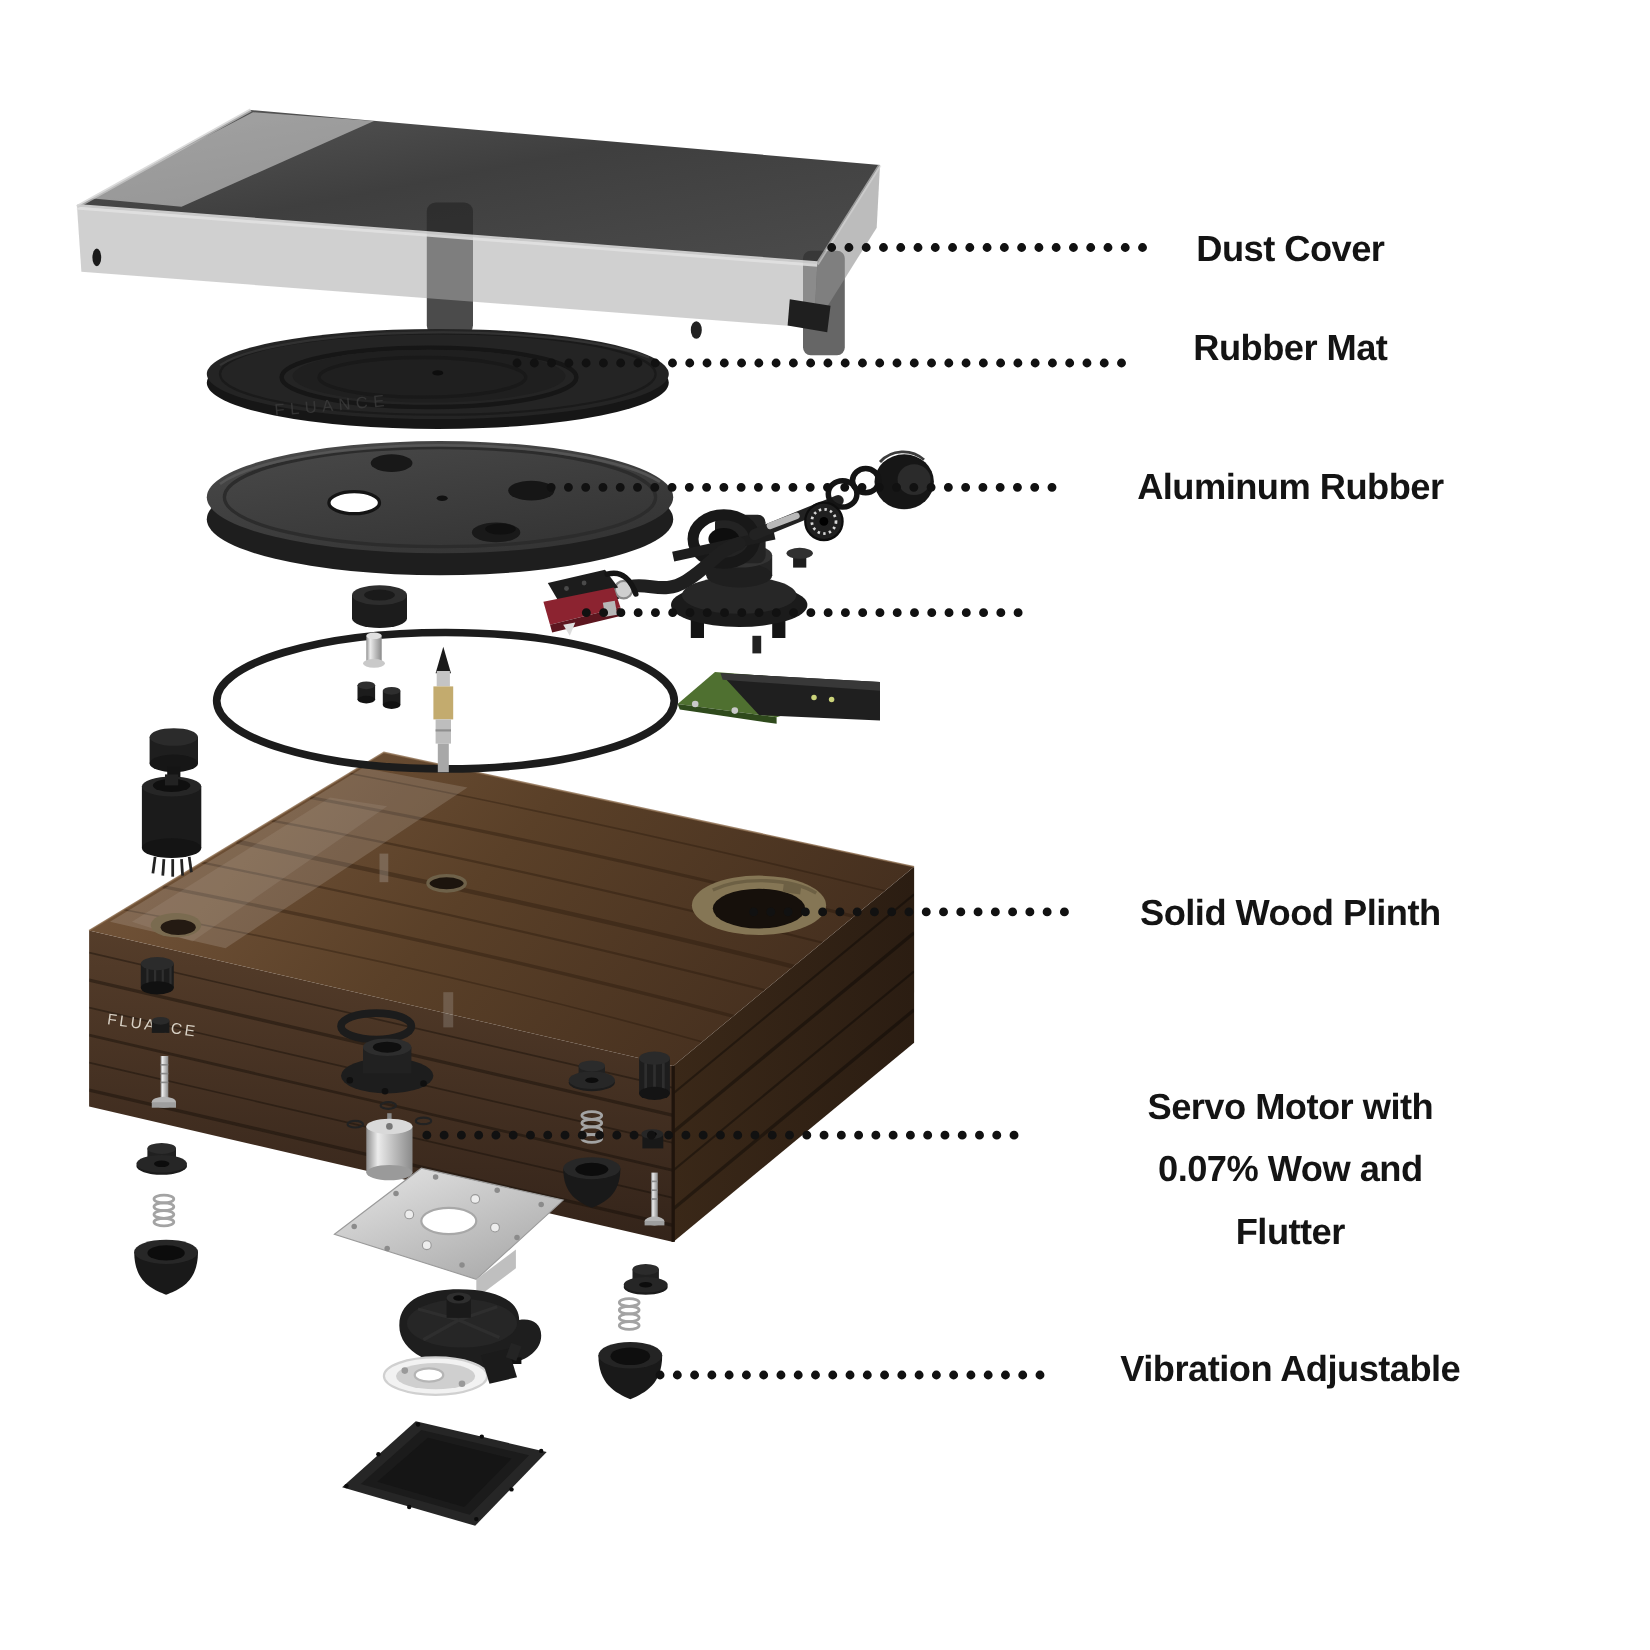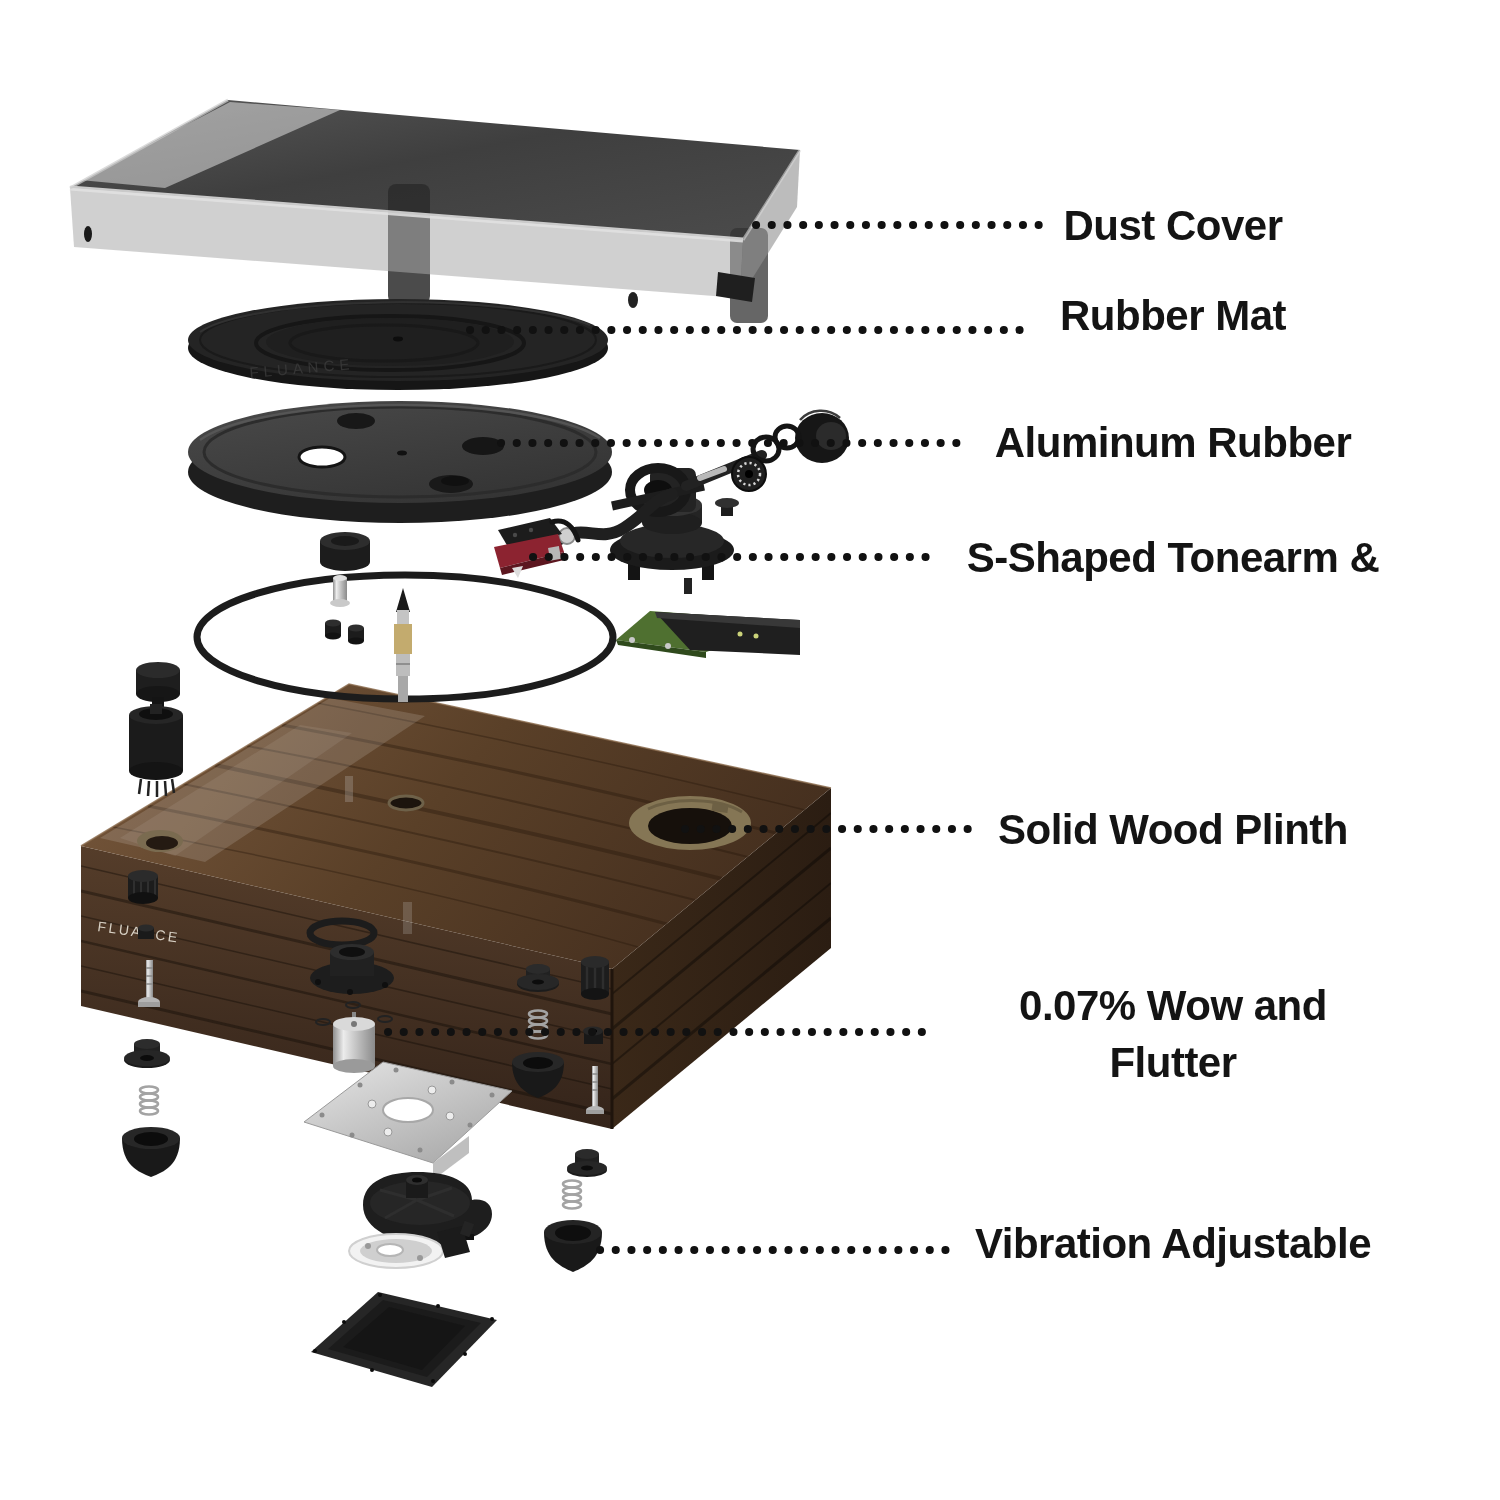--- a/index.html
+++ b/index.html
@@ -5,21 +5,21 @@
   html,body{margin:0;padding:0;}
   body{
     width:1500px;height:1500px;position:relative;overflow:hidden;
     background:#ffffff;
     font-family:"Liberation Sans","DejaVu Sans",sans-serif;
   }
   #stage{position:absolute;left:0;top:0;}
   .label{
     position:absolute;left:938px;width:470px;
     display:flex;flex-direction:column;align-items:center;
-    color:#141414;font-size:42px;font-weight:600;letter-spacing:-0.5px;
+    color:#141414;font-size:33px;font-weight:600;letter-spacing:-0.5px;
   }
   .label span{line-height:57px;white-space:nowrap;display:block;}
 </style>
 </head>
 <body>
 
 <svg id="stage" width="1500" height="1500" viewBox="0 0 1500 1500">
   <defs>
     <linearGradient id="gCoverTop" x1="0" y1="0" x2="1" y2="1">
       <stop offset="0" stop-color="#4a4a4a"></stop>
@@ -442,24 +442,24 @@
 <div class="label" style="top:197px">
   <span>Dust Cover</span>
 </div>
 <div class="label" style="top:287px">
   <span>Rubber Mat</span>
 </div>
 <div class="label" style="top:414px">
   <span>Aluminum Rubber</span>
 </div>
 <div class="label" style="top:529px">
-  <span>S-Shaped Tonearm &amp;</span>
 </div>
 <div class="label" style="top:801px">
   <span>Solid Wood Plinth</span>
 </div>
 <div class="label" style="top:977px">
+  <span>Servo Motor with</span>
   <span>0.07% Wow and</span>
   <span>Flutter</span>
 </div>
 <div class="label" style="top:1215px">
   <span>Vibration Adjustable</span>
 </div>
 
 </body></html>

